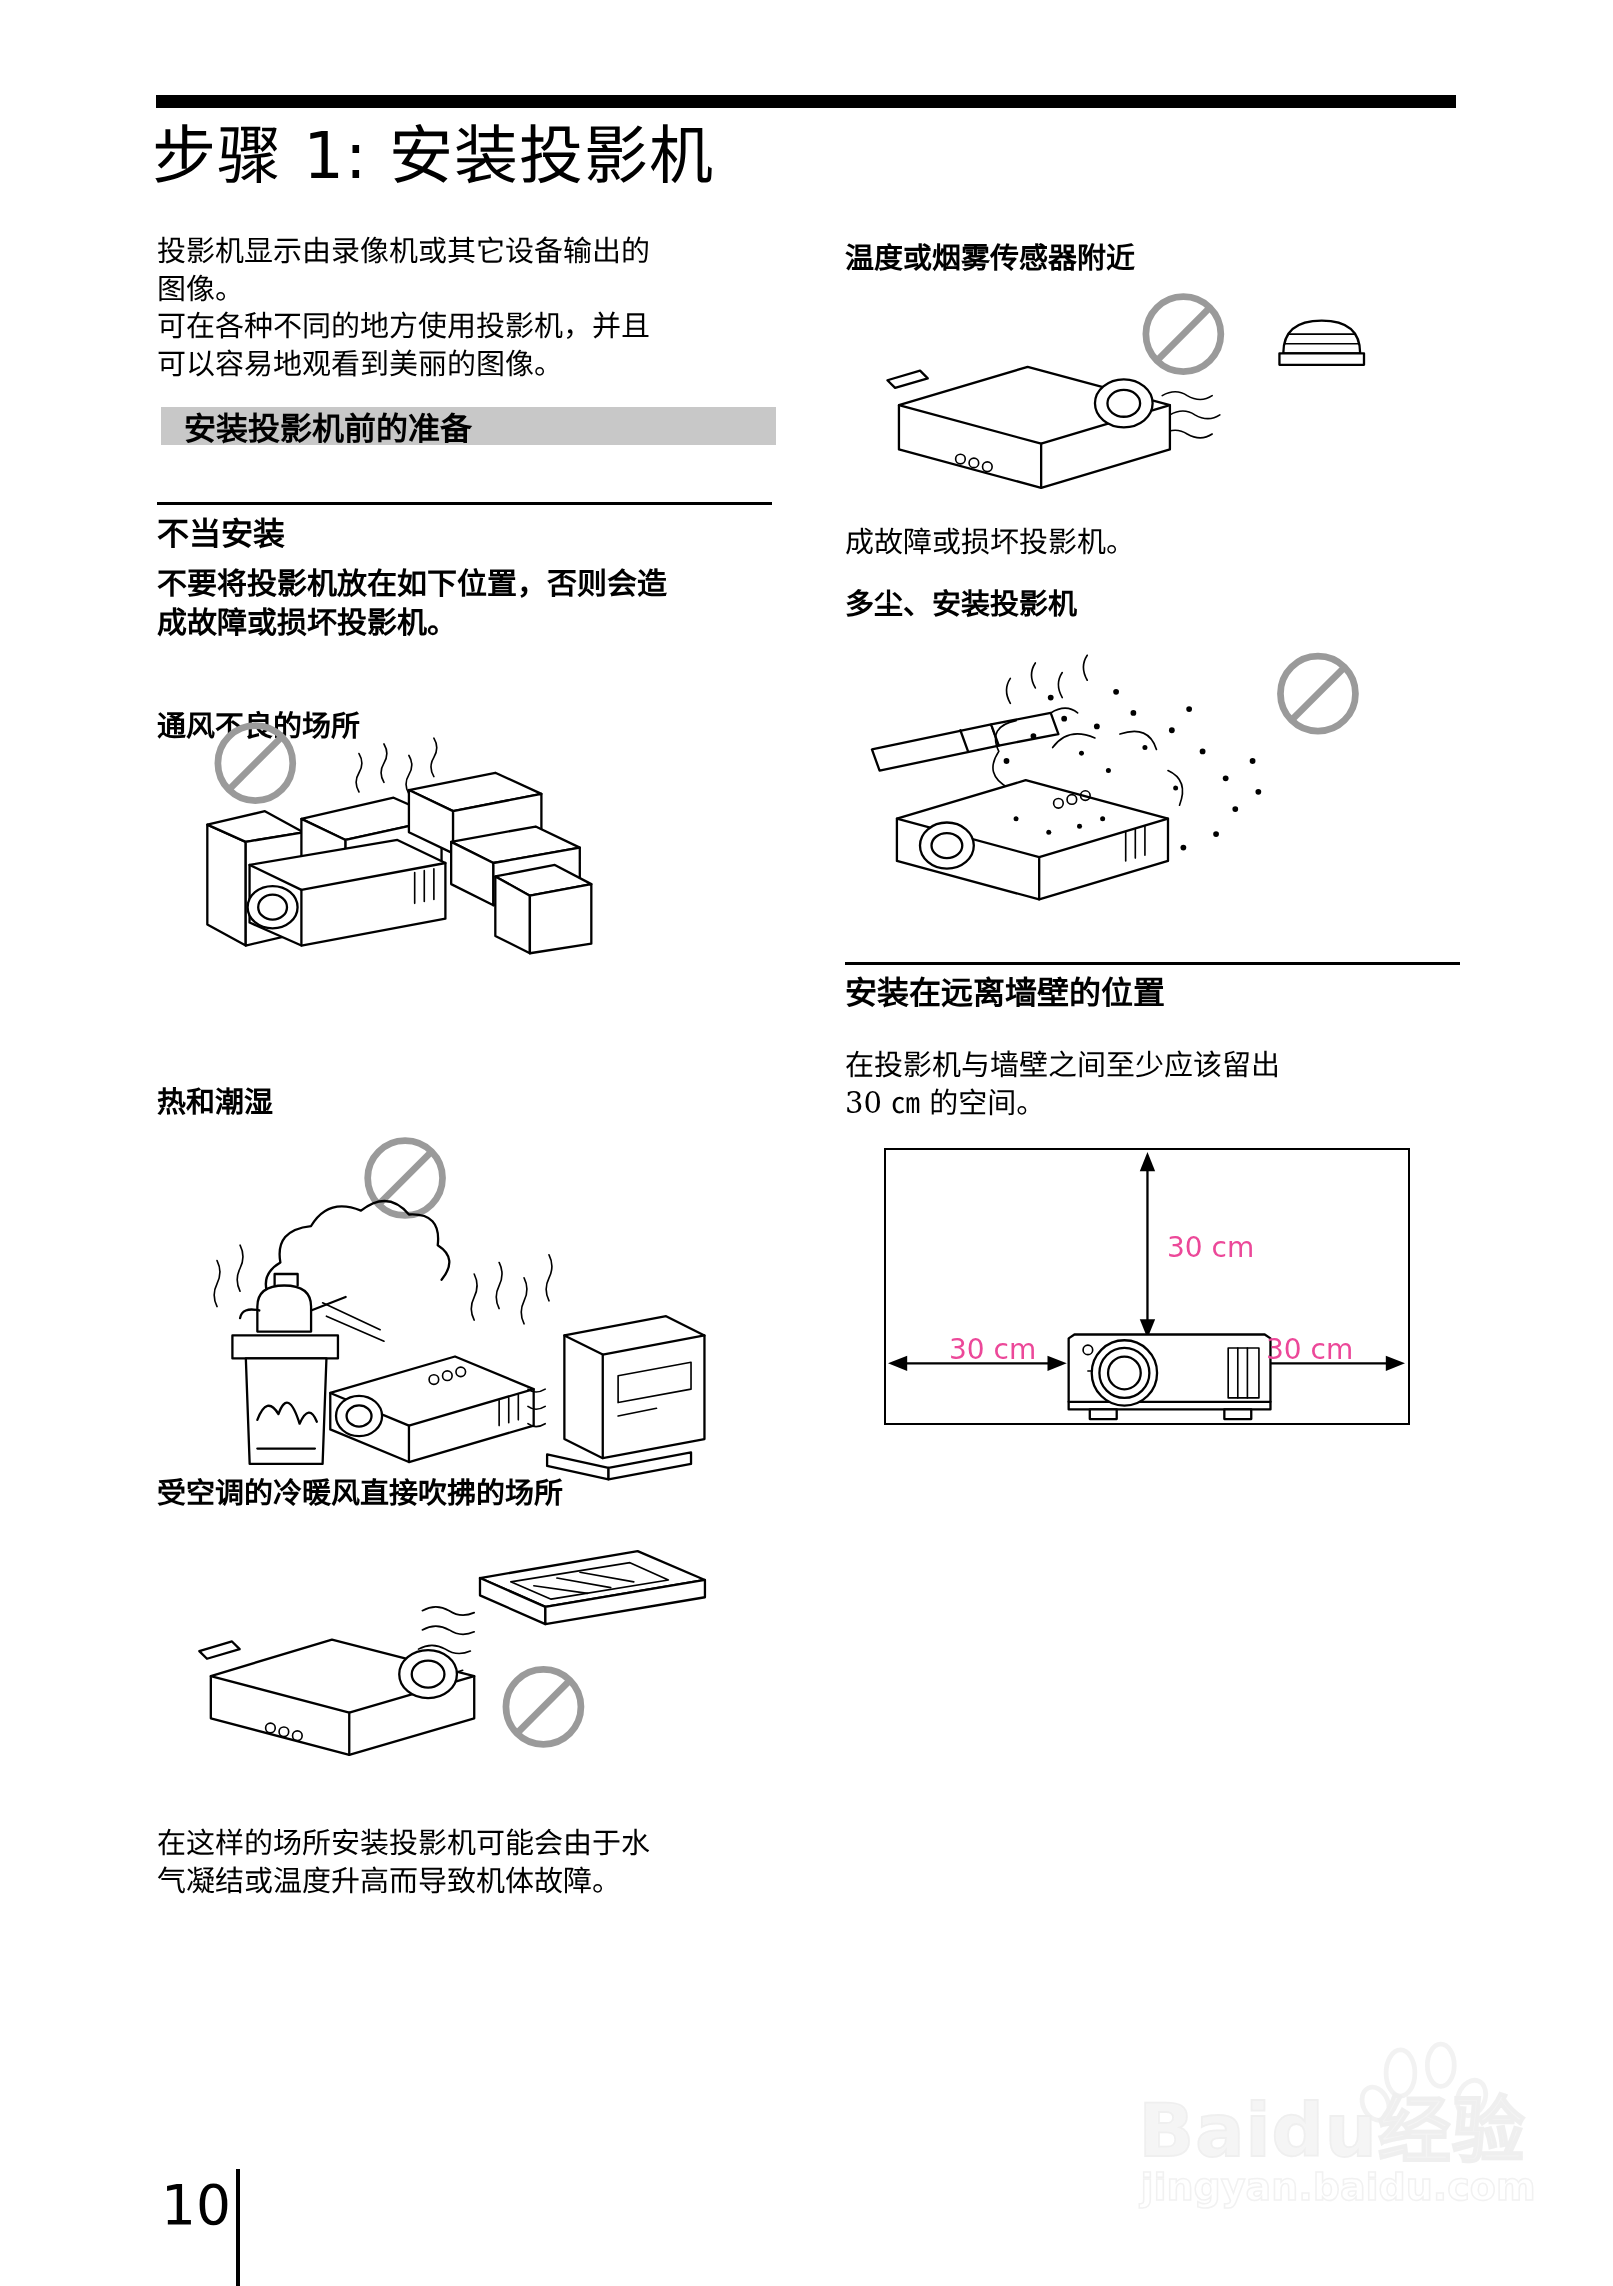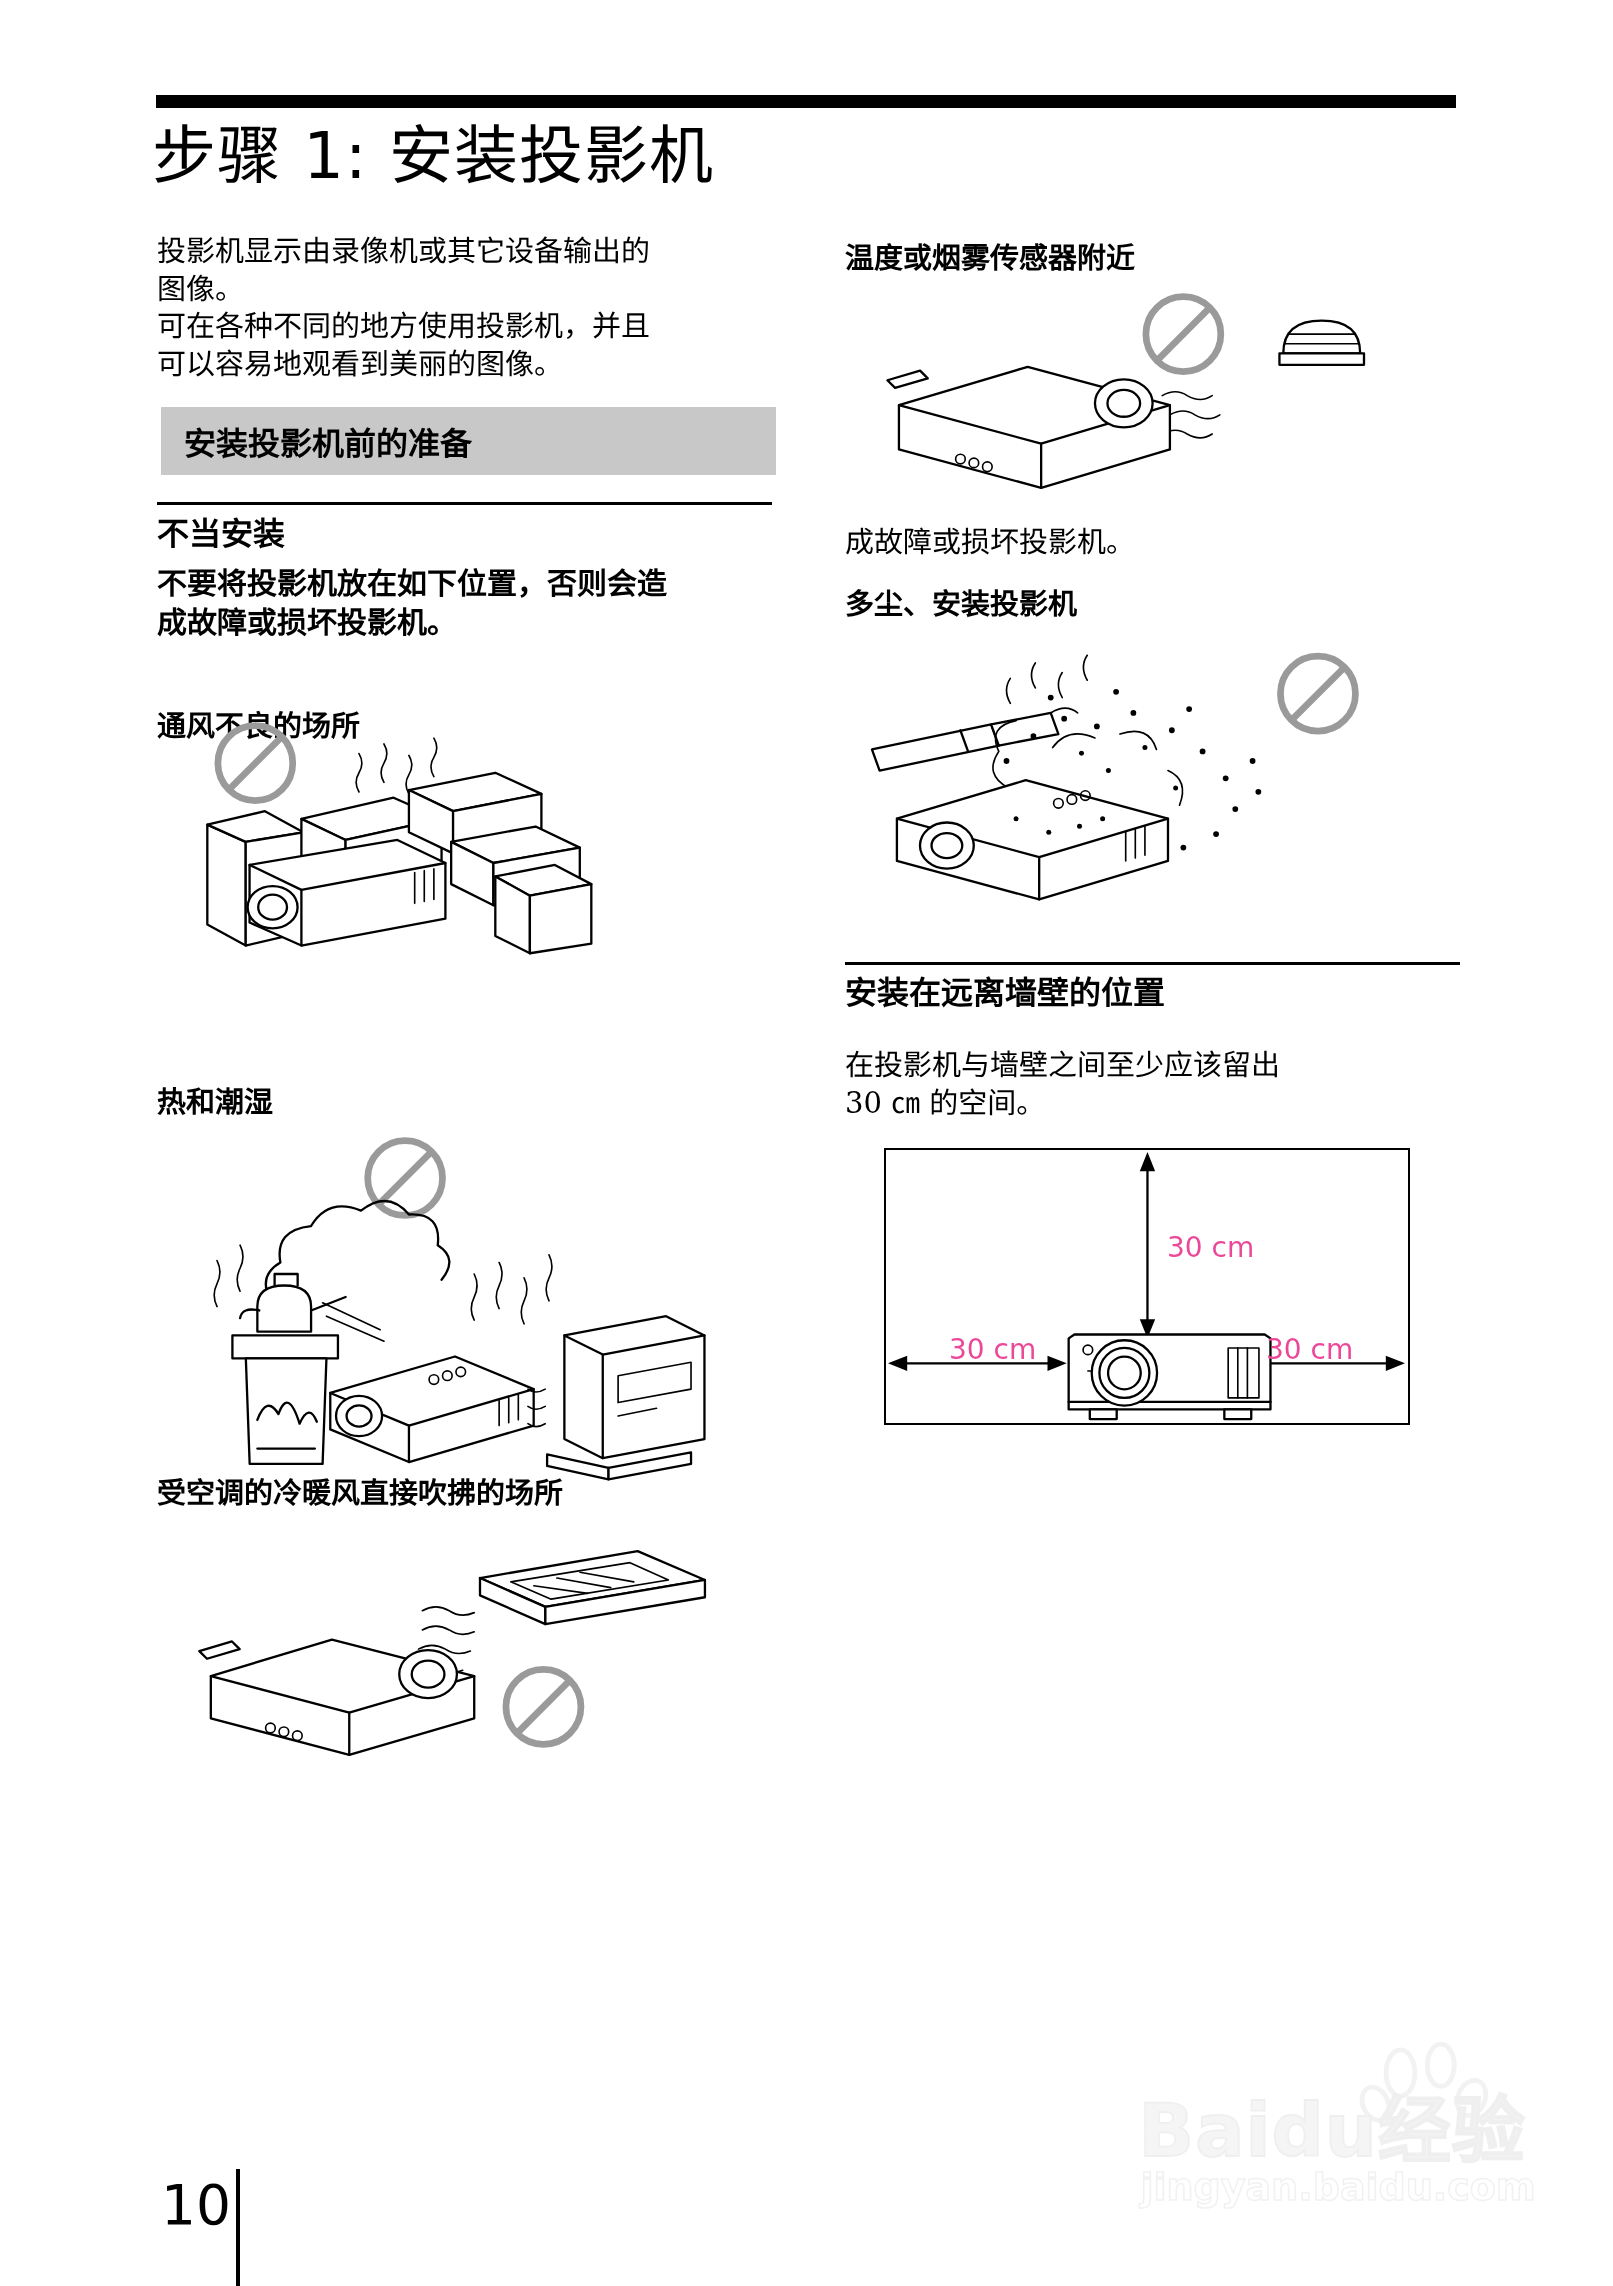--- a/index.html
+++ b/index.html
@@ -108,21 +108,21 @@
 
   <div class="page-title">步骤 1: 安装投影机</div>
 
   <div class="body-text" style="position:absolute;left:157px;top:233px;width:615px;">
     <div>投影机显示由录像机或其它设备输出的</div>
     <div>图像。</div>
     <div>可在各种不同的地方使用投影机，并且</div>
     <div>可以容易地观看到美丽的图像。</div>
   </div>
 
-  <div class="gray-band" style="left:161px;top:407px;width:615px;height:68px;">
+  <div class="gray-band" style="left:161px;top:407px;width:615px;height:38px;">
     <span>安装投影机前的准备</span>
   </div>
 
   <div class="hr" style="left:157px;top:502px;width:615px;"></div>
 
   <div class="sub-head-lg" style="position:absolute;left:157px;top:514px;">不当安装</div>
 
   <div class="bold-body" style="position:absolute;left:157px;top:564px;width:615px;">
     <div>不要将投影机放在如下位置，否则会造</div>
     <div>成故障或损坏投影机。</div>
@@ -292,20 +292,24 @@
         <path class="fillw" d="M44 128 L78 118 L86 126 L52 136 Z"></path>
         <g class="ln-t">
           <circle cx="118" cy="208" r="5"></circle>
           <circle cx="132" cy="212" r="5"></circle>
           <circle cx="146" cy="216" r="5"></circle>
         </g>
       </g>
     </svg>
   </div>
 
+  <div class="body-text" style="position:absolute;left:157px;top:1825px;width:615px;">
+    <div>在这样的场所安装投影机可能会由于水</div>
+    <div>气凝结或温度升高而导致机体故障。</div>
+  </div>
 
   <div class="sub-head" style="position:absolute;left:845px;top:240px;">温度或烟雾传感器附近</div>
 
   <div class="fig" style="left:845px;top:288px;">
     <svg width="596" height="221" viewBox="0 0 620 230">
 
       <g>
         <circle class="nosign" cx="352" cy="48" r="39"></circle>
         <line class="nosign" x1="324" y1="76" x2="380" y2="20"></line>
       </g>

